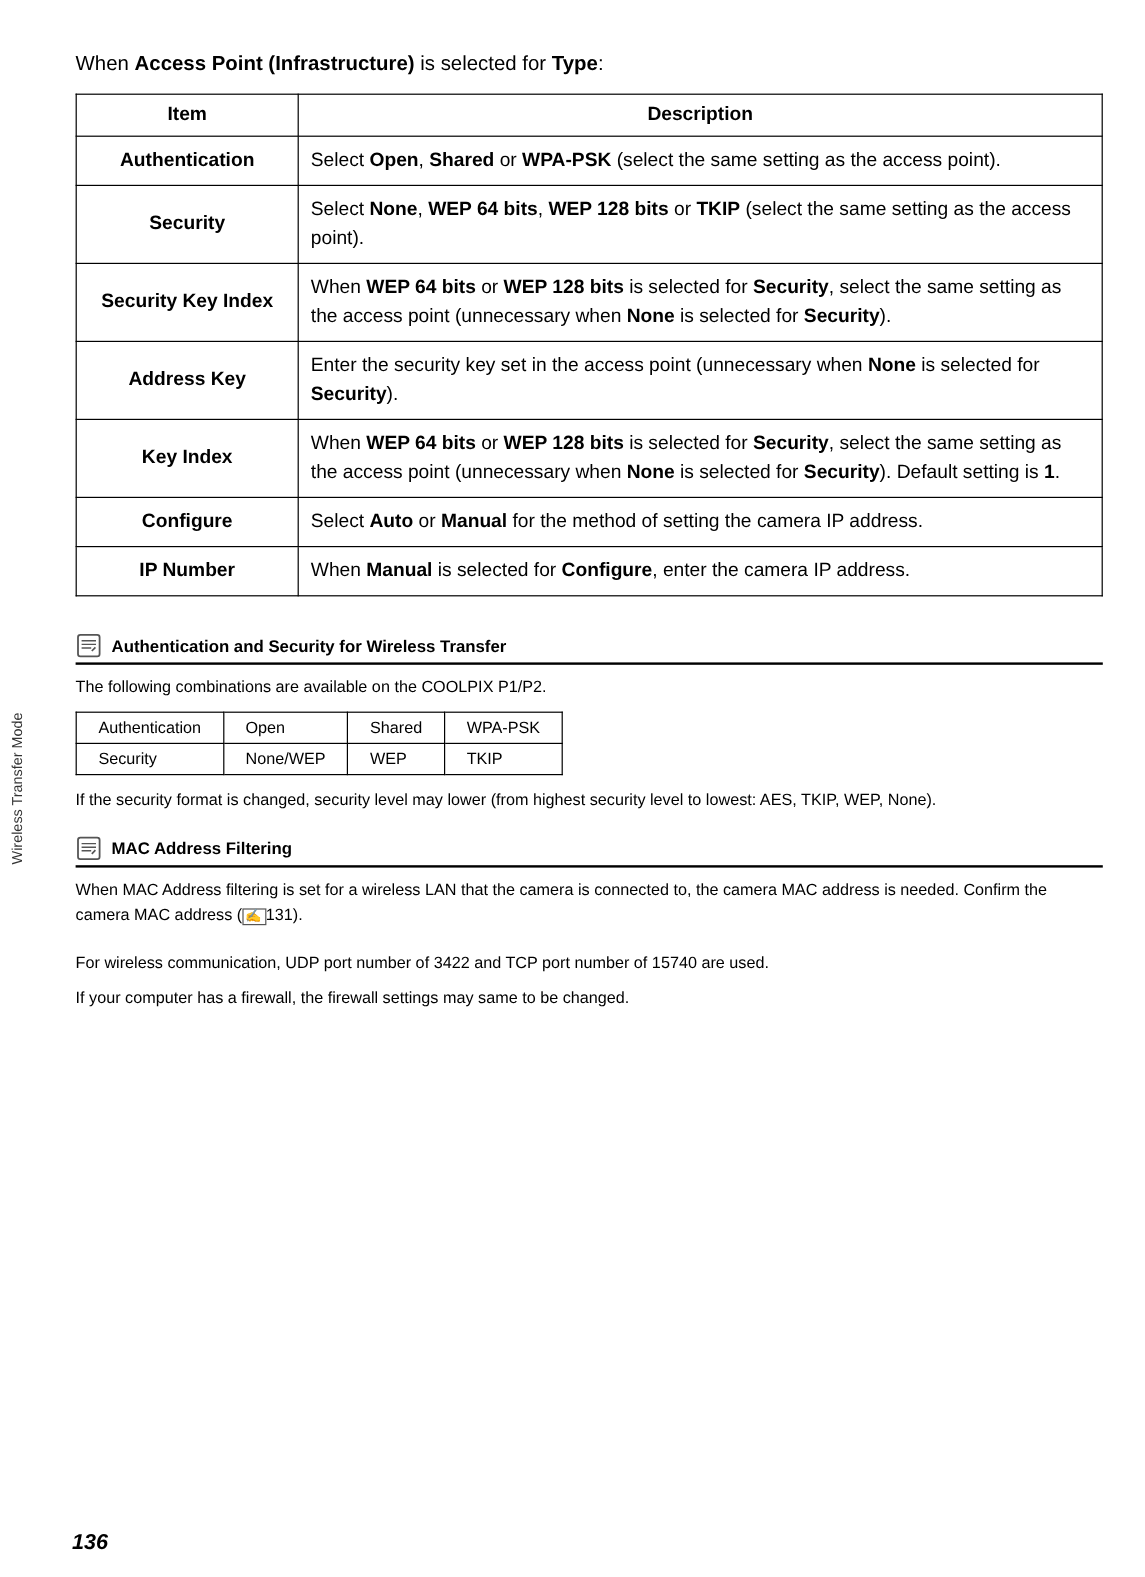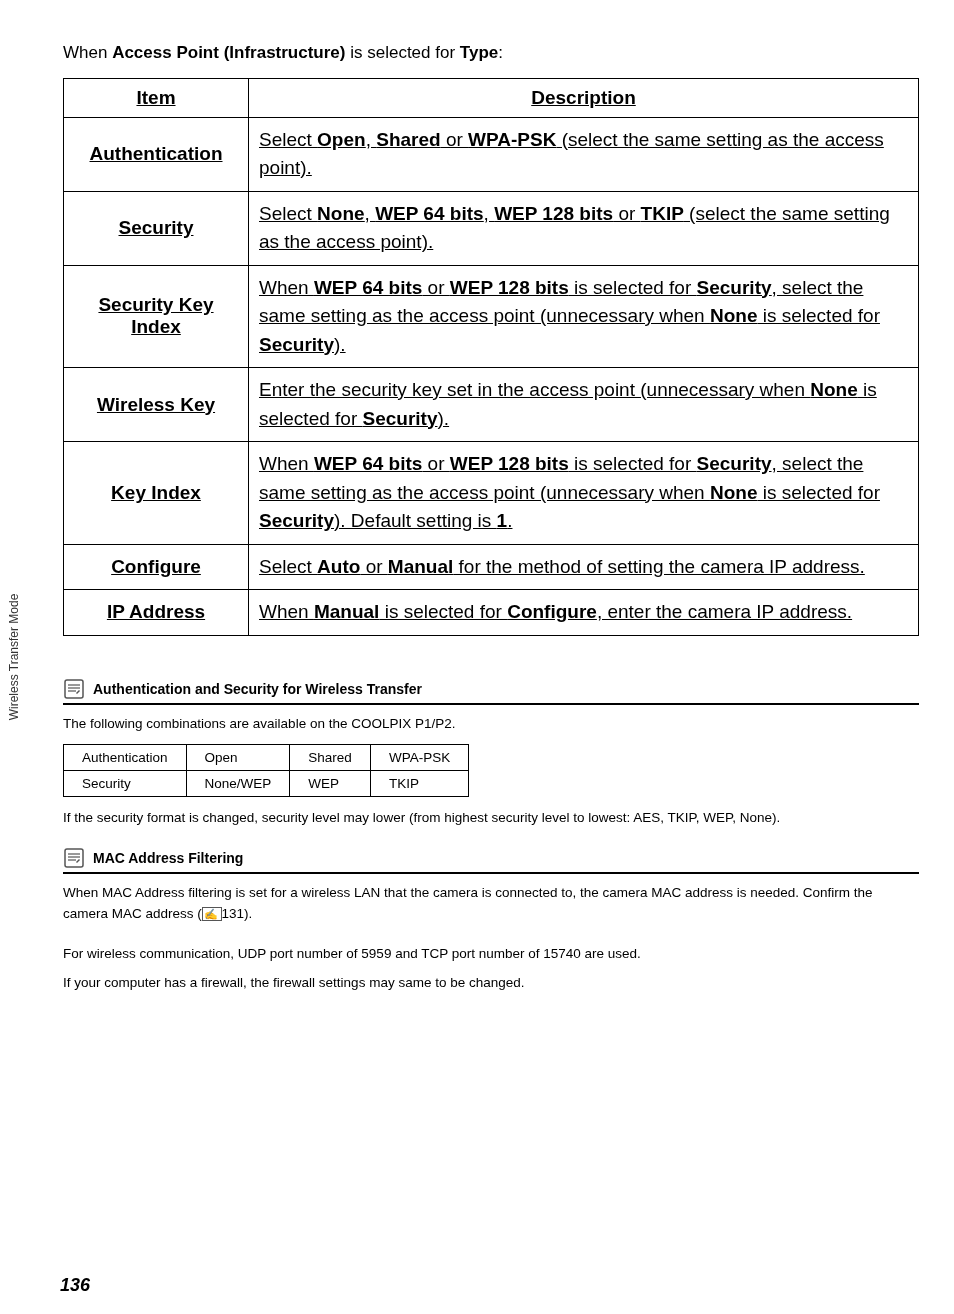--- a/index.html
+++ b/index.html
@@ -45,23 +45,22 @@
       font-size: 17px;
       margin-bottom: 12px;
       line-height: 1.5;
     }
     .intro-text b {
       font-weight: bold;
     }
     table.main-table {
       width: 100%;
       border-collapse: collapse;
-      margin-bottom: 42px;
-      font-size: 19px;
-      text-decoration: underline;
+      margin-bottom: 30px;
+      font-size: 16px;
     }
     table.main-table th, table.main-table td {
       border: 1px solid #000;
       padding: 8px 10px;
       vertical-align: top;
     }
     table.main-table th {
       text-align: center;
       font-weight: bold;
       background: #fff;
@@ -159,42 +158,42 @@
         </tr>
 
         <tr>
           <td><span>Security Key Index</span></td>
           <td>
             When <b>WEP 64 bits</b> or <b>WEP 128 bits</b> is selected for <b>Security</b>, select the same setting as the access point (unnecessary when <b>None</b> is selected for <b>Security</b>).
           </td>
         </tr>
 
         <tr>
-          <td><span>Wireless Key</span></td>
+          <td><span>Address Key</span></td>
           <td>
             Enter the security key set in the access point (unnecessary when <b>None</b> is selected for <b>Security</b>).
           </td>
         </tr>
 
         <tr>
           <td><span>Key Index</span></td>
           <td>
             When <b>WEP 64 bits</b> or <b>WEP 128 bits</b> is selected for <b>Security</b>, select the same setting as the access point (unnecessary when <b>None</b> is selected for <b>Security</b>). Default setting is <b>1</b>.
           </td>
         </tr>
 
         <tr>
           <td><span>Configure</span></td>
           <td>
             Select <b>Auto</b> or <b>Manual</b> for the method of setting the camera IP address.
           </td>
         </tr>
 
         <tr>
-          <td><span>IP Address</span></td>
+          <td><span>IP Number</span></td>
           <td>
             When <b>Manual</b> is selected for <b>Configure</b>, enter the camera IP address.
           </td>
         </tr>
       </tbody>
     </table>
 
     <div class="note-section">
       <div class="note-heading">
         <svg class="note-icon" viewBox="0 0 22 22" fill="none" xmlns="http://www.w3.org/2000/svg">
@@ -236,20 +235,20 @@
           <path d="M14 16 L17 13 L16 12 L13 15 Z" fill="#555"></path>
         </svg>
         <span class="note-heading-text">MAC Address Filtering</span>
       </div>
       <div class="note-body">
         When MAC Address filtering is set for a wireless LAN that the camera is connected to, the camera MAC address is needed. Confirm the camera MAC address (<span style="border:1px solid #555;font-size:11px;padding:0 2px;">✍</span>131).
       </div>
     </div>
 
     <div class="note-section">
-      <div class="note-body">For wireless communication, UDP port number of 5959 and TCP port number of 15740 are used.</div>
+      <div class="note-body">For wireless communication, UDP port number of 3422 and TCP port number of 15740 are used.</div>
       <div class="note-body">If your computer has a firewall, the firewall settings may same to be changed.</div>
     </div>
 
     <div class="page-number">136</div>
 
   </div>
 </div>
 
 </body></html>

